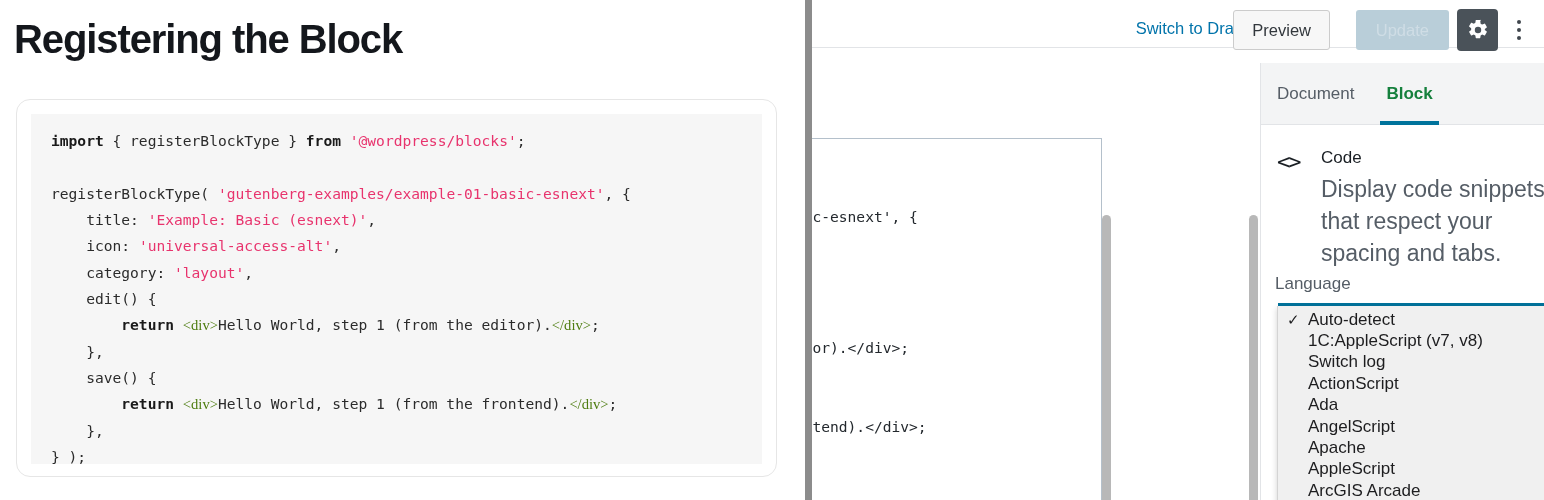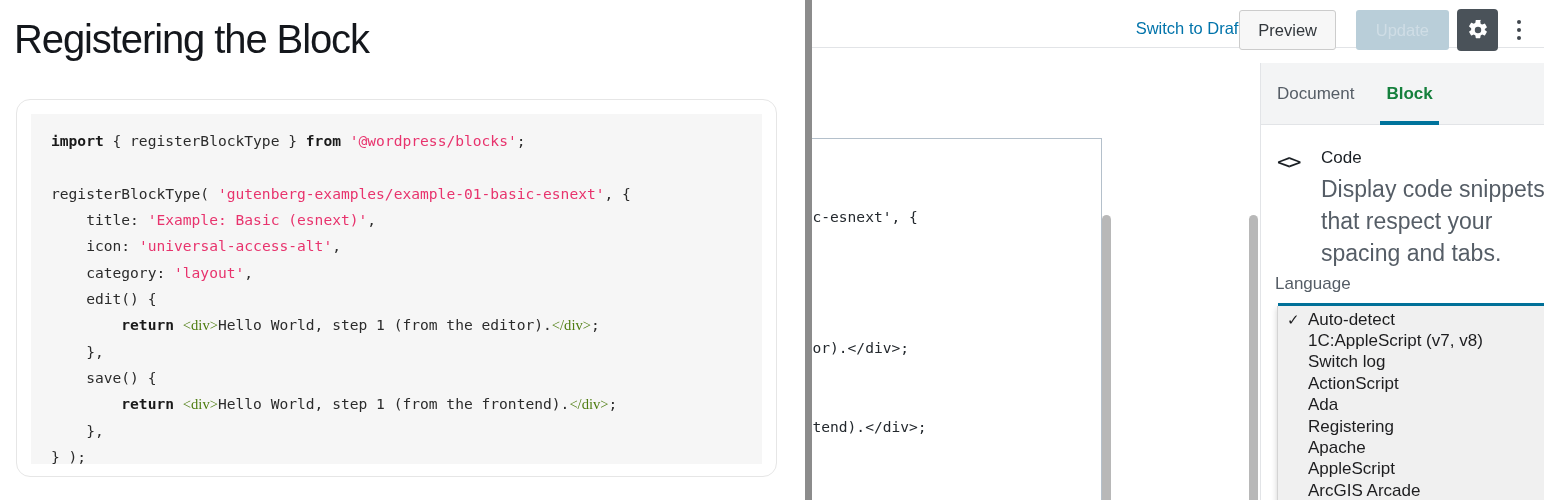--- a/index.html
+++ b/index.html
@@ -15,21 +15,21 @@
   
   #doc-pane {
     position: absolute; left: 0; top: 0;
     width: 805px; height: 500px;
     background: #ffffff;
     overflow: hidden;
   }
   #doc-title {
     position: absolute; left: 14px; top: 16px;
     font-size: 40px;
-    font-weight: 400;
+    font-weight: 700;
     letter-spacing: -1.1px;
     color: #14171c;
     line-height: 1.15;
     white-space: nowrap;
   }
   #doc-code-card {
     position: absolute; left: 16px; top: 99px;
     width: 761px; height: 378px;
     background: #ffffff;
     border: 1px solid #e6e6e6;
@@ -81,21 +81,21 @@
     border-bottom: 1px solid #e2e4e7;
   }
   #switch-to-draft {
     position: absolute; right: 301px; top: 19px;
     font-size: 16.5px;
     color: #0073aa;
     cursor: pointer;
     white-space: nowrap;
   }
   #preview-button {
-    position: absolute; right: 208px; top: 10px;
+    position: absolute; right: 214px; top: 10px;
     height: 40px; padding: 0 18px;
     display: flex; align-items: center; justify-content: center;
     background: #f7f7f7;
     border: 1px solid #cccccc;
     border-radius: 3px;
     font-size: 16.5px;
     color: #32373c;
     cursor: pointer;
     white-space: nowrap;
   }
@@ -322,21 +322,21 @@
           <div class="lang-option">
             <span>Switch log</span>
           </div>
           <div class="lang-option">
             <span>ActionScript</span>
           </div>
           <div class="lang-option">
             <span>Ada</span>
           </div>
           <div class="lang-option">
-            <span>Registering</span>
+            <span>AngelScript</span>
           </div>
           <div class="lang-option">
             <span>Apache</span>
           </div>
           <div class="lang-option">
             <span>AppleScript</span>
           </div>
           <div class="lang-option">
             <span>ArcGIS Arcade</span>
           </div>

